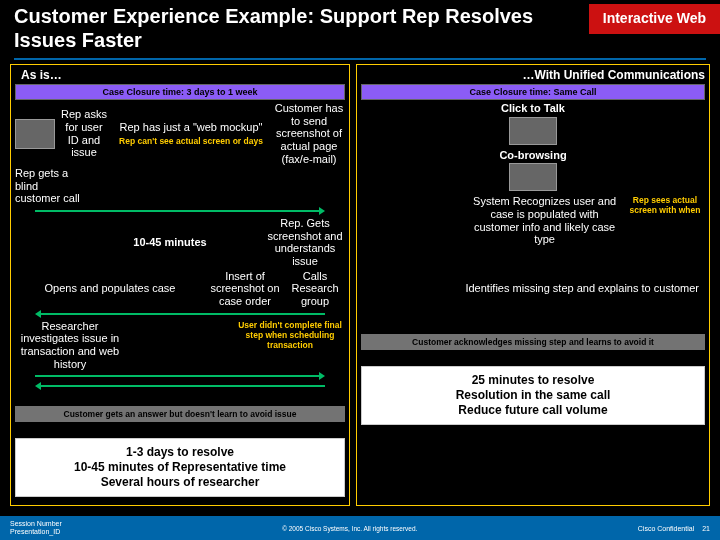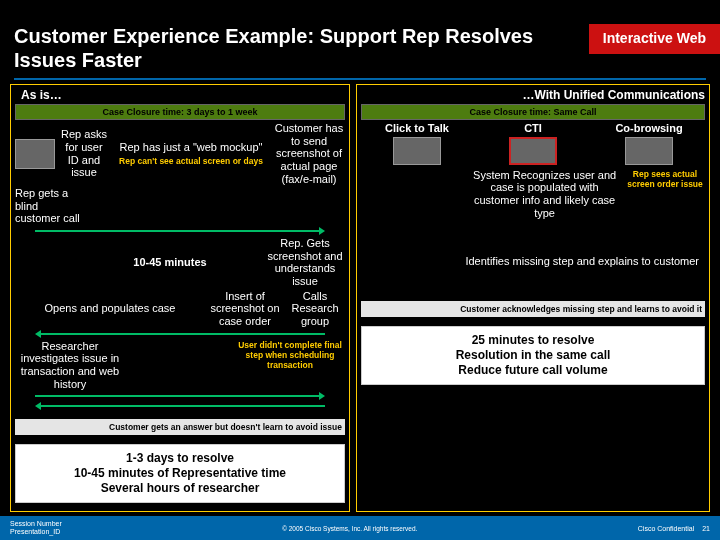--- a/index.html
+++ b/index.html
@@ -1,35 +1,35 @@
 <!DOCTYPE html>
 <html><head>
 <meta charset="utf-8">
 <style>
   * { margin: 0; padding: 0; box-sizing: border-box; }
   body { width: 720px; height: 540px; background: #000; font-family: Arial, sans-serif; overflow: hidden; position: relative; }
-  .header { display: flex; align-items: flex-start; padding: 24px 0 4px 14px; gap: 40px; }
+  .header { display: flex; align-items: flex-start; padding: 4px 0 4px 14px; gap: 40px; }
   .title { color: #fff; font-size: 20px; font-weight: bold; line-height: 1.2; flex: 1; }
   .badge { background: #c11; color: #fff; font-weight: bold; font-size: 14px; padding: 6px 14px 8px; border-top-right-radius: 3px; border-top: 8px solid #000; margin-top: -8px; }
   .rule { height: 2px; background: #06a; margin: 2px 14px 4px; }
   .cols { display: flex; gap: 6px; padding: 0 10px; }
   .col { border: 1px solid #fc0; padding: 3px 4px 8px; }
   .col-left { width: 340px; }
   .col-right { flex: 1; }
   .col-head { color: #fff; font-weight: bold; font-size: 12px; text-align: right; margin-bottom: 2px; }
   .col-head.left { text-align: left; padding-left: 6px; }
-  .chip { background: #4d7c0f; border: 1px solid #666; font-size: 9px; font-weight: bold; text-align: center; padding: 2px 4px; }
-  .grid3 { display: flex; gap: 4px; margin-bottom: 2px; }
+  .chip { background: #8b5cf6; border: 1px solid #666; font-size: 9px; font-weight: bold; text-align: center; padding: 2px 4px; }
+  .grid3 { display: flex; gap: 4px; margin-bottom: 2px; flex-direction: column; }
   .grid3 > * { flex: 1; }
   .wtxt { color: #fff; font-size: 11px; text-align: center; line-height: 1.15; }
   .ytxt { color: #fc0; font-size: 8.5px; font-weight: bold; text-align: center; }
   .row { display: flex; align-items: center; gap: 4px; margin: 2px 0; }
   .ph { width: 40px; height: 30px; background: #666; border: 1px solid #999; flex-shrink: 0; }
   .ph.sm { width: 48px; height: 28px; }
-  .band-y { background: #e5e5e5; font-size: 8.5px; font-weight: bold; text-align: right; padding: 3px; margin: 9px 0; }
+  .band-y { background: #737373; font-size: 8.5px; font-weight: bold; text-align: center; padding: 3px; margin: 16px 0; }
   .band-w { background: #fff; font-size: 12px; font-weight: bold; text-align: center; padding: 6px; margin-top: 3px; border: 1px solid #ccc; line-height: 1.25; }
   .arrow-h { display:flex; align-items:center; }
   .arrow-h .line { height:2px; background:#0b6; flex:1; }
   .arrow-h .cap { width:0;height:0;border-top:4px solid transparent;border-bottom:4px solid transparent;}
   .arrow-h .cap.r{border-left:6px solid #0b6;}
   .arrow-h .cap.l{border-right:6px solid #0b6;}
   .footer { position:absolute; bottom:0; left:0; right:0; height:24px; background:#06a; display:flex; align-items:center; color:#fff; font-size:7px; justify-content:space-between; padding:0 10px;}
   .footer .mid{font-size:6.5px;}
   .footer .rt{display:flex;align-items:center;gap:8px;}
   .pgnum{color:#fff;}
@@ -109,33 +109,29 @@
     <div class="col-head">…With Unified Communications</div>
     <div class="chip">Case Closure time: Same Call</div>
     <div class="sp2"></div>
 
     <div class="grid3">
       <div class="stack">
         <div class="wtxt" style="font-weight:bold">Click to Talk</div>
         <div class="ph sm"></div>
       </div>
       <div class="stack">
-        <div class="wtxt" style="font-weight:bold">CTI</div>
-        <div class="ph sm" style="border:2px solid #c22"></div>
-      </div>
-      <div class="stack">
         <div class="wtxt" style="font-weight:bold">Co-browsing</div>
         <div class="ph sm"></div>
       </div>
     </div>
 
     <div class="row" style="align-items:flex-start;margin-top:4px">
       <div style="flex:0 0 30%"></div>
       <div class="wtxt" style="flex:1">System Recognizes user and case is populated with customer info and likely case type</div>
-      <div class="ytxt" style="width:80px">Rep sees actual screen order issue</div>
+      <div class="ytxt" style="width:80px">Rep sees actual screen with when</div>
     </div>
 
     <div style="height:34px"></div>
     <div class="wtxt" style="text-align:right;padding-right:6px">Identifies missing step and explains to customer</div>
 
     <div style="height:24px"></div>
     <div class="band-y">Customer acknowledges missing step and learns to avoid it</div>
     <div class="band-w" style="white-space:pre-line">25 minutes to resolve
 Resolution in the same call
 Reduce future call volume</div>

